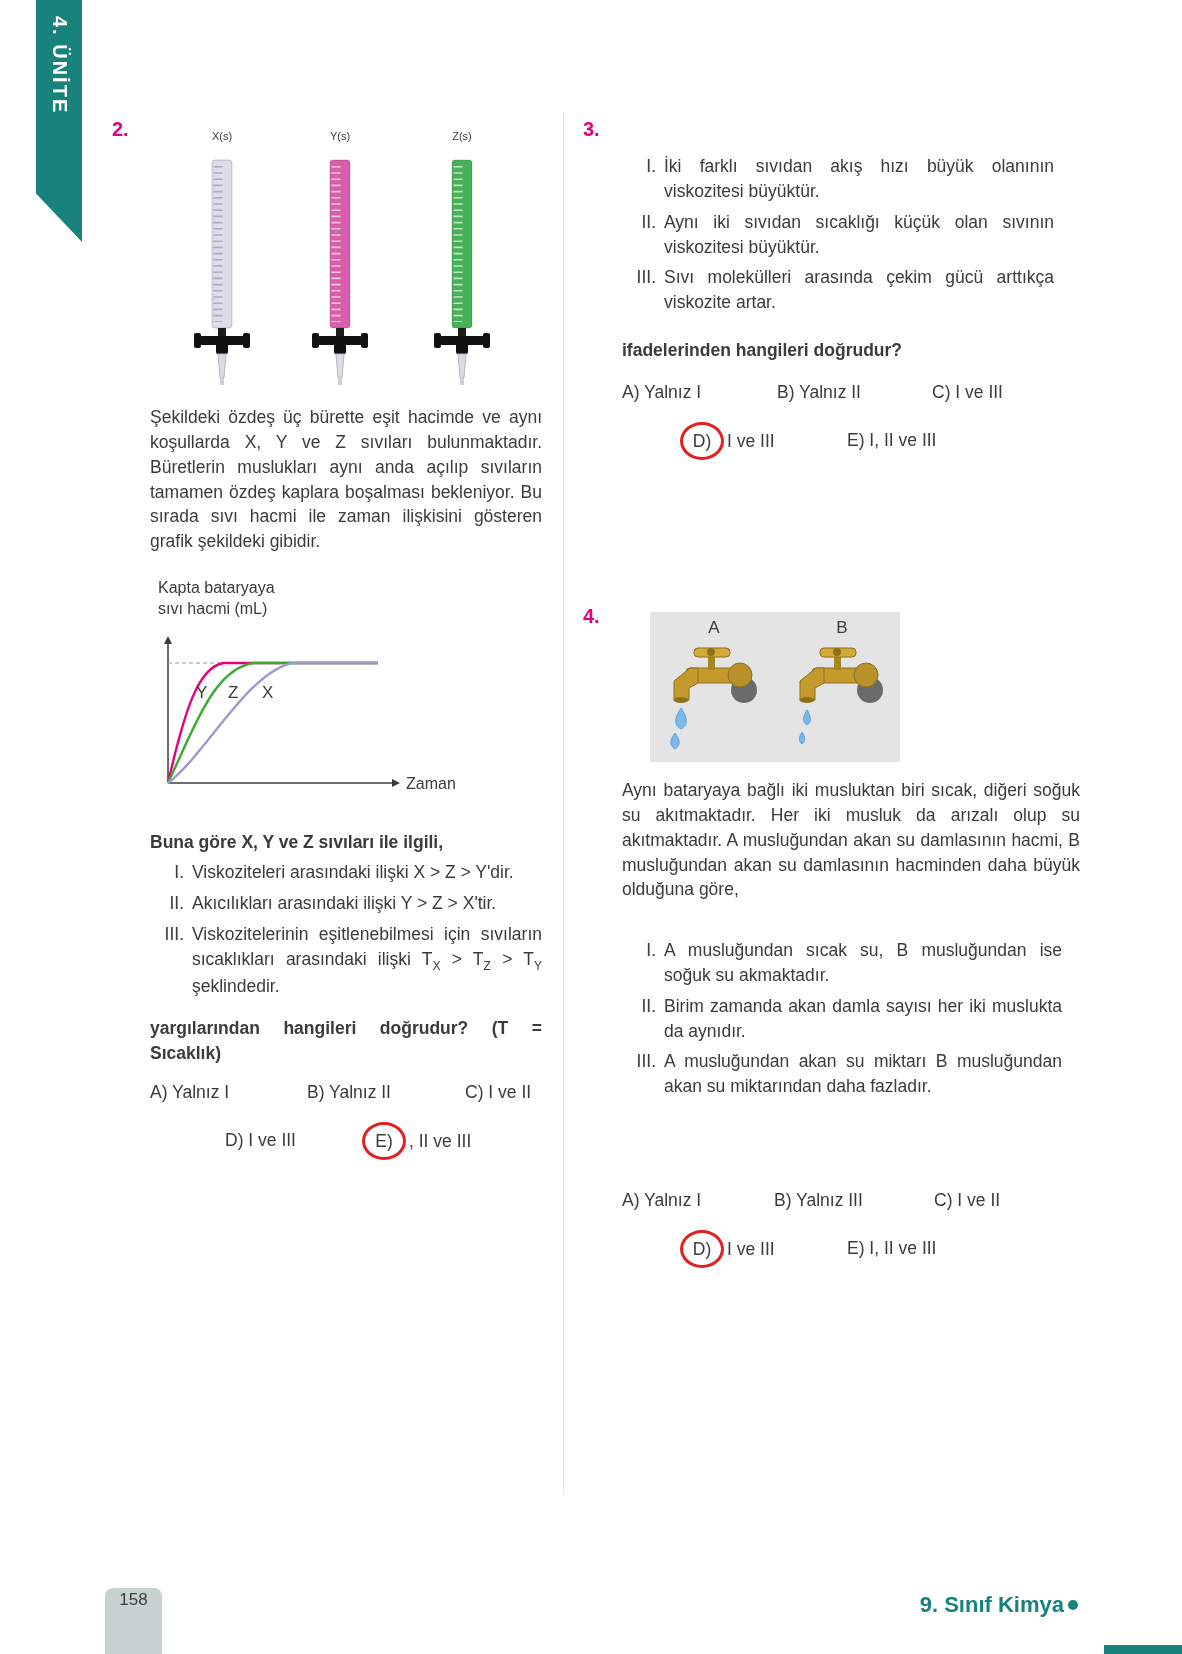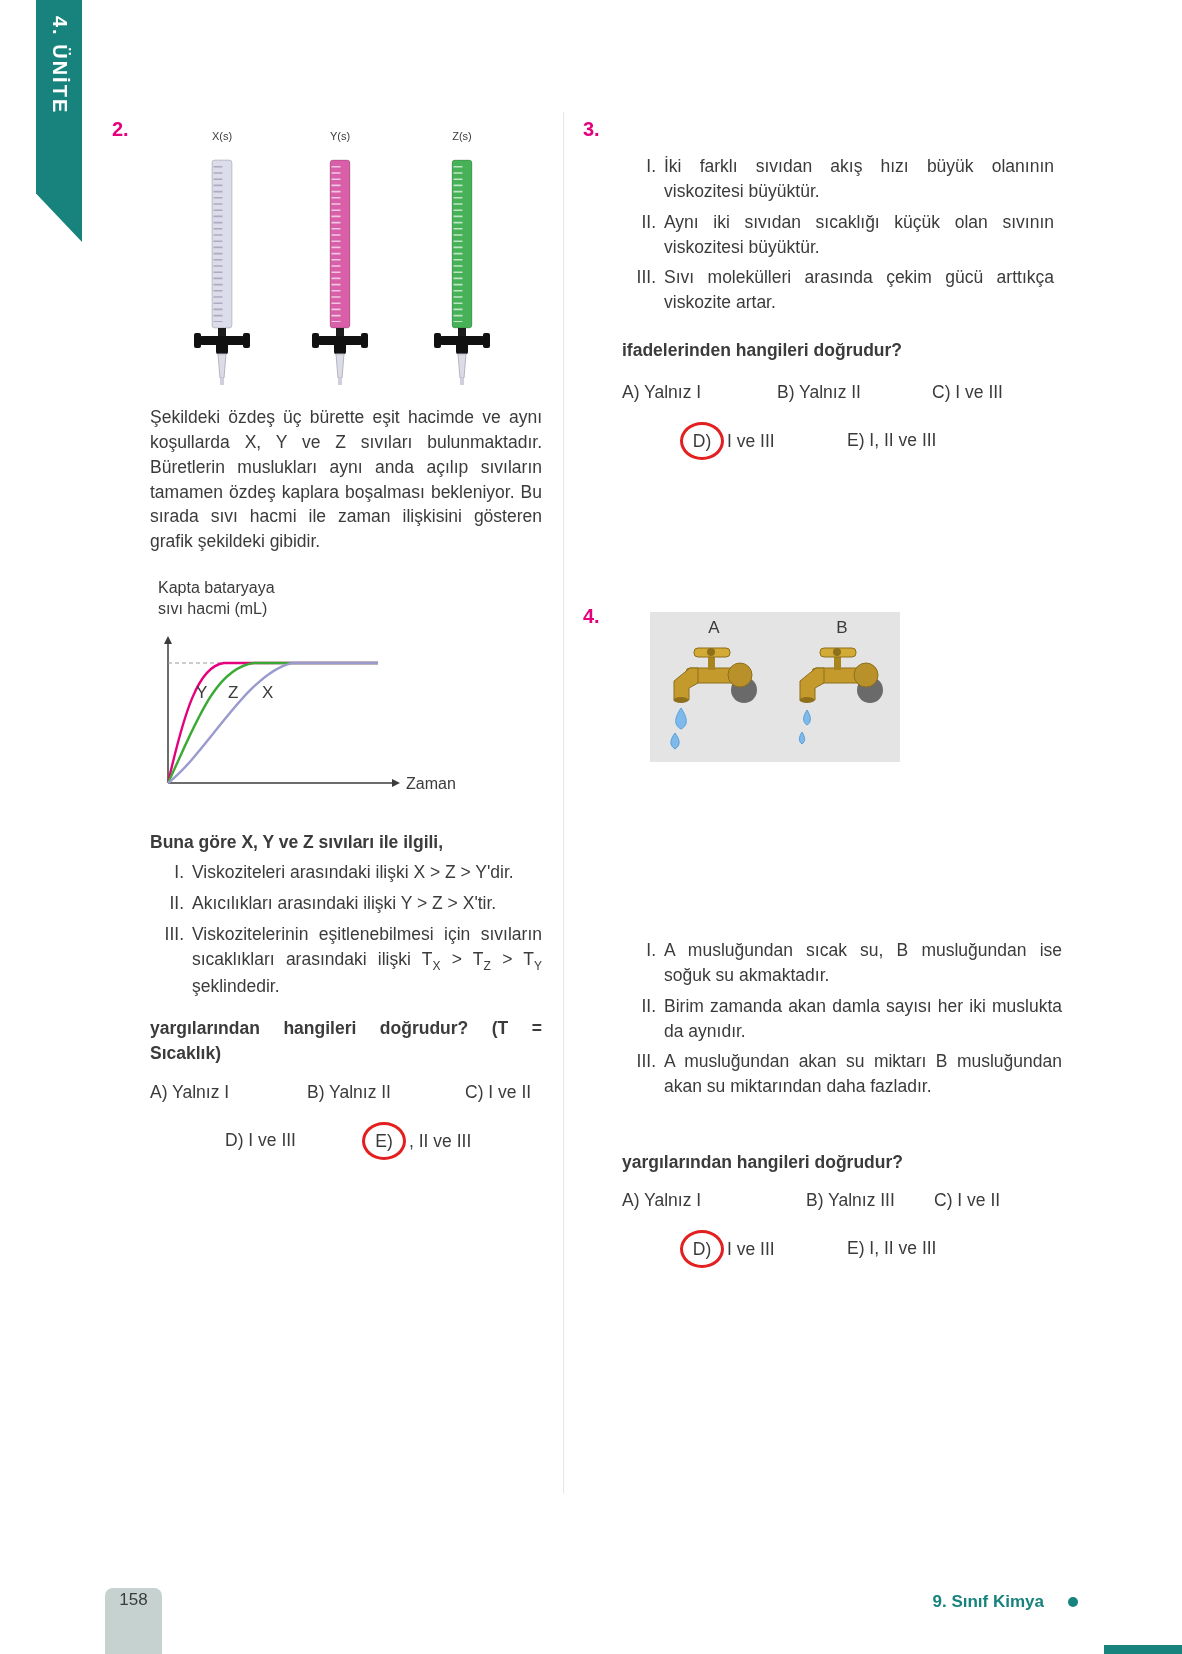--- a/index.html
+++ b/index.html
@@ -36,21 +36,21 @@
             border:3px solid #e32020; border-radius:50%; box-sizing:border-box; margin-right:3px; }
 
   .figure-box { position:absolute; background:#e4e4e4; }
   .flabel { position:absolute; font-size:17px; width:24px; text-align:center; }
   .faucet { position:absolute; }
 
   .pagebox { position:absolute; left:105px; top:1588px; width:57px; height:66px; background:#c5d2d0;
              border-radius:8px 8px 0 0; display:flex; justify-content:center; padding-top:2px;
              box-sizing:border-box; font-size:17px; }
   .brand { position:absolute; left:888px; top:1592px; width:190px; color:#17837c; font-weight:bold;
-           font-size:17px; display:flex; align-items:center; justify-content:flex-end; gap:24px; }
+           font-size:22px; display:flex; align-items:center; justify-content:flex-end; gap:4px; }
   .brand-dot { width:10px; height:10px; border-radius:50%; background:#17837c; flex:none; }
   .edge { position:absolute; left:1104px; top:1645px; width:78px; height:9px; background:#17837c; }
 </style>
 </head>
 <body>
 
 <div class="page">
 
   <div class="banner">
     <span class="banner-text">4. ÜNİTE</span>
@@ -208,41 +208,41 @@
       <rect x="46" y="18" width="7" height="14" fill="#a8851f"></rect>
       <rect x="32" y="10" width="36" height="9" rx="4" fill="#d2ab36" stroke="#8d6f1c"></rect>
       <circle cx="49" cy="14" r="4" fill="#8d6f1c"></circle>
       <path d="M28,30 L12,43 L12,62 L27,62 L27,50 L36,45 L36,30 Z" fill="#c39a2b" stroke="#8d6f1c"></path>
       <ellipse cx="19" cy="62" rx="7.5" ry="3" fill="#8d6f1c"></ellipse>
       <path d="M19,72 C23,78 24,84 19,87 C14,84 15,78 19,72" fill="#7db9ea" stroke="#58a0d8"></path>
       <path d="M14,94 C17,99 18,103 14,106 C10,103 11,99 14,94" fill="#7db9ea" stroke="#58a0d8"></path>
     </svg>
   </div>
 
+  <div class="para" style="left:622px;top:778px;width:458px;">Aynı bataryaya bağlı iki musluktan biri sıcak, diğeri soğuk su akıtmaktadır. Her iki musluk da arızalı olup su akıtmaktadır. A musluğundan akan su damlasının hacmi, B musluğundan akan su damlasının hacminden daha büyük olduğuna göre,</div>
 
   <div class="items" style="left:622px;top:938px;width:440px;">
     <div class="item">
       <span class="num">I.</span>
       <span class="txt">A musluğundan sıcak su, B musluğundan ise soğuk su akmaktadır.</span>
     </div>
     <div class="item">
       <span class="num">II.</span>
       <span class="txt">Birim zamanda akan damla sayısı her iki muslukta da aynıdır.</span>
     </div>
     <div class="item">
       <span class="num">III.</span>
       <span class="txt">A musluğundan akan su miktarı B musluğundan akan su miktarından daha fazladır.</span>
     </div>
   </div>
 
-  <div class="para bold" style="left:622px;top:1150px;width:440px;">yargılarından hangileri doğrudur?</div>
 
   <div class="opts" style="left:622px;top:1190px;width:440px;height:92px;">
     <span class="opt" style="left:0;top:0;">A) Yalnız I</span>
-    <span class="opt" style="left:152px;top:0;margin-left:32px;">B) Yalnız III</span>
+    <span class="opt" style="left:152px;top:0;">B) Yalnız III</span>
     <span class="opt" style="left:312px;top:0;">C) I ve II</span>
     <span class="opt" style="left:58px;top:40px;">
       <span class="circle">D)</span>
         <span>I ve III</span>
     </span>
     <span class="opt" style="left:225px;top:48px;">E) I, II ve III</span>
   </div>
 
   <div class="pagebox">
     <span>158</span>

